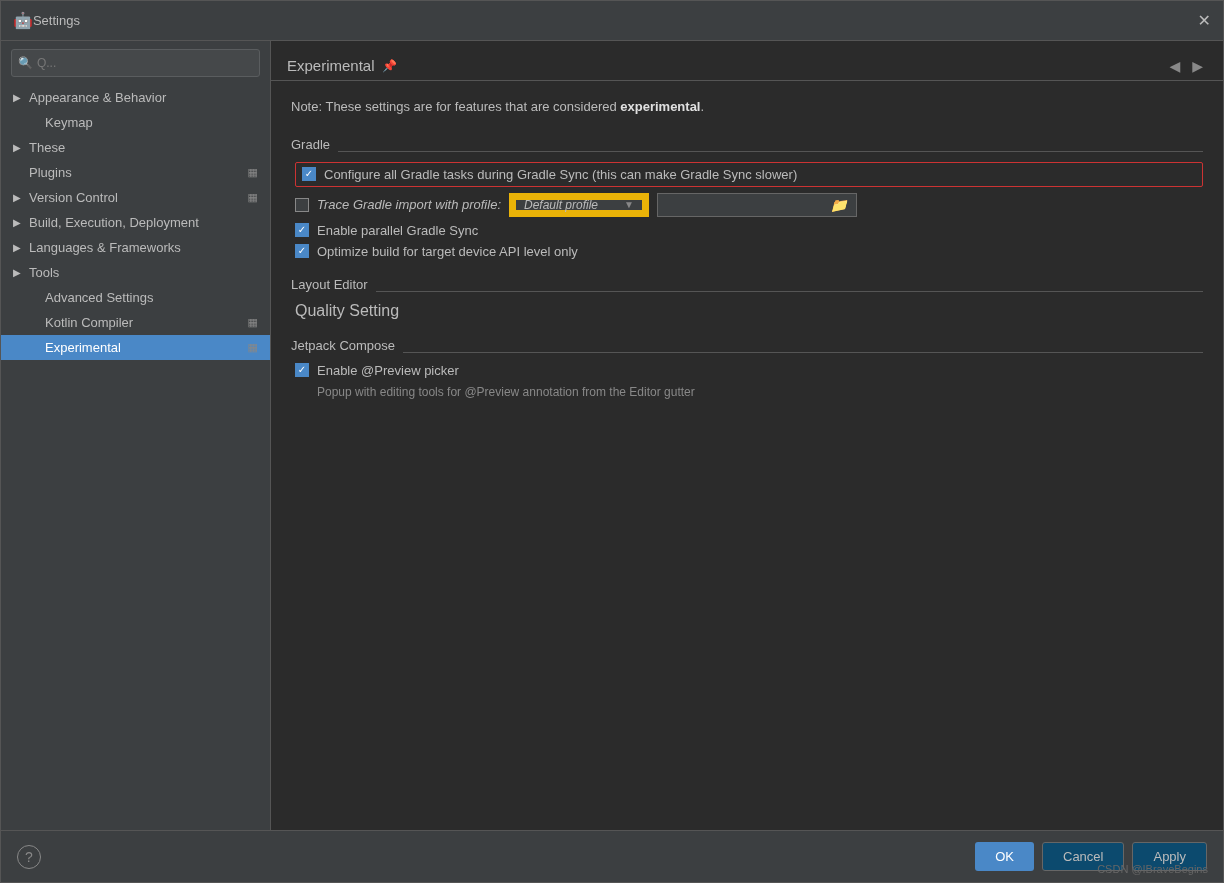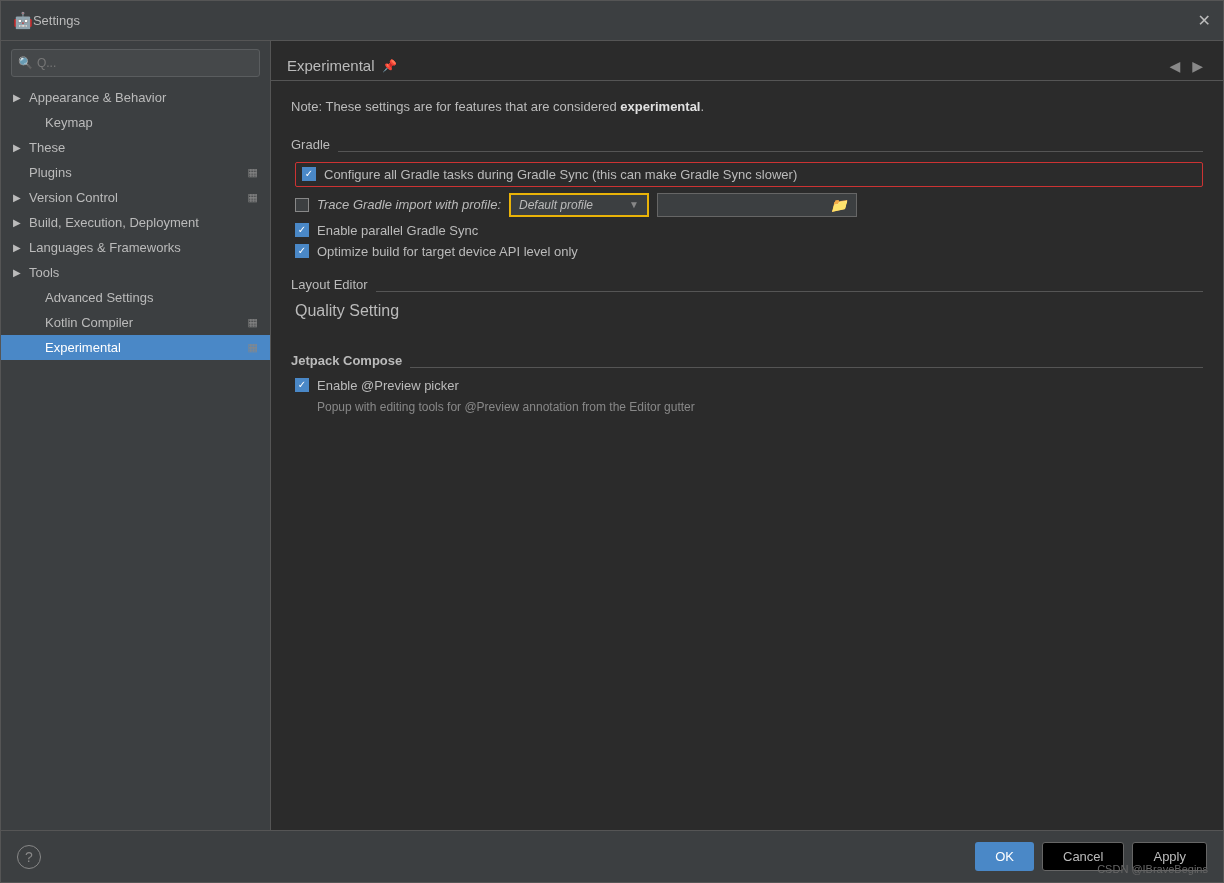--- a/index.html
+++ b/index.html
@@ -245,21 +245,21 @@
     .trace-row {
       display: flex;
       align-items: center;
       margin: 6px 0 6px 4px;
       gap: 8px;
       font-style: italic;
     }
 
     .dropdown {
       background: #3c3f41;
-      border: 2px solid #eab308;
+      border: 7px solid #eab308;
       color: #bbbbbb;
       padding: 2px 8px;
       font-size: 12px;
       min-width: 140px;
       display: flex;
       align-items: center;
       justify-content: space-between;
       height: 24px;
       cursor: pointer;
     }
@@ -390,21 +390,21 @@
       background: #4a88c7;
       color: white;
       border: none;
       padding: 6px 20px;
       cursor: pointer;
       font-size: 13px;
       border-radius: 3px;
     }
 
     .btn-secondary {
-      background: #000000;
+      background: #0c4a6e;
       color: #bbbbbb;
       border: 1px solid #666;
       padding: 6px 20px;
       cursor: pointer;
       font-size: 13px;
       border-radius: 3px;
     }
 
     .watermark {
       position: fixed;
@@ -550,21 +550,21 @@
 
         <div class="section-divider" style="margin-top:18px;">
           <span class="section-label">Layout Editor</span>
           <div class="divider-line"></div>
         </div>
 
         <div class="quality-row">
           <span class="quality-label">Quality Setting</span>
         </div>
 
-        <div class="section-divider" style="margin-top:33px;font-weight:bold;">
+        <div class="section-divider" style="margin-top:18px;">
           <span class="section-label">Jetpack Compose</span>
           <div class="divider-line"></div>
         </div>
 
         <div class="checkbox-row">
           <div class="custom-checkbox checked">
             <span class="check-mark">✓</span>
           </div>
           <span class="checkbox-label">Enable @Preview picker</span>
         </div>

